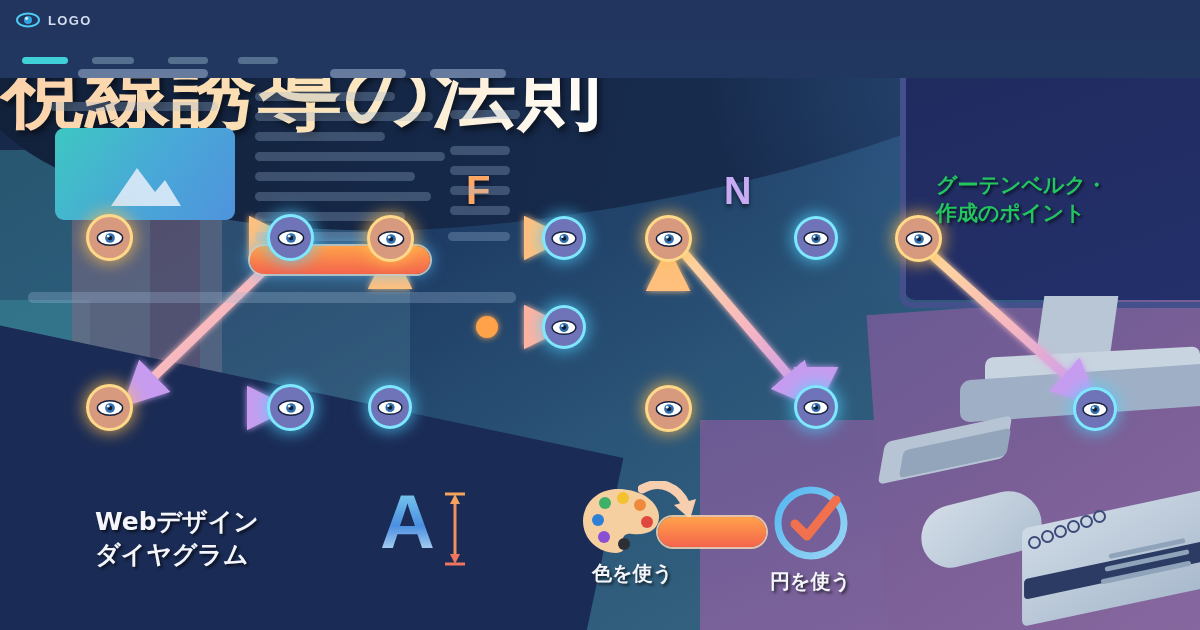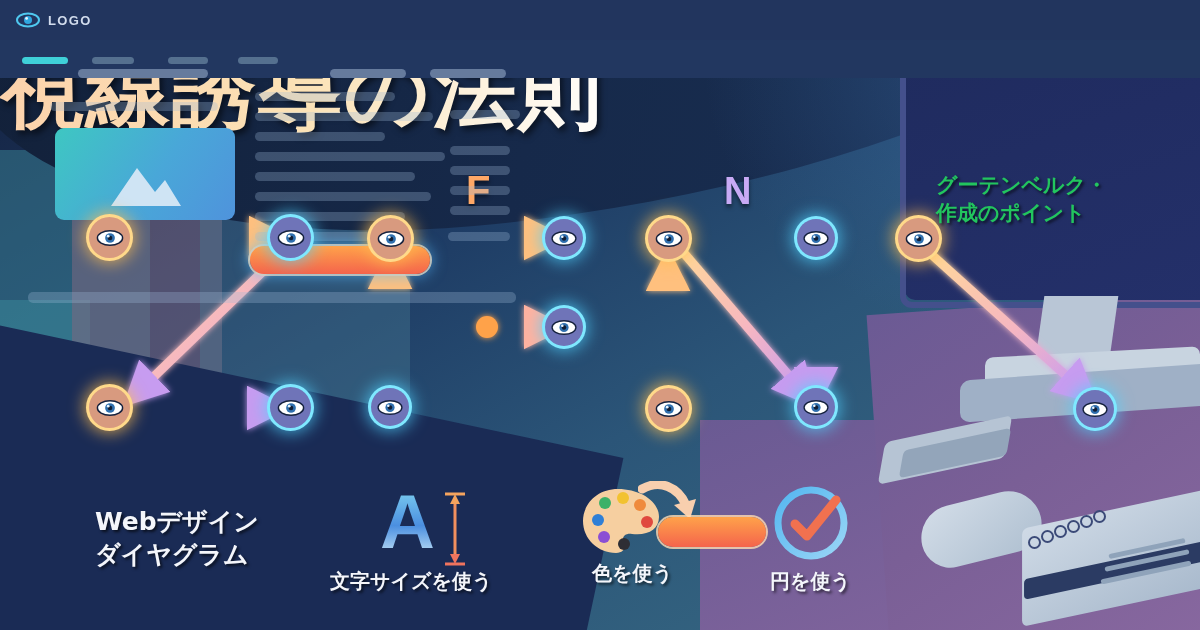--- a/index.html
+++ b/index.html
@@ -400,21 +400,20 @@
   <div class="abs" style="left:330px;top:490px;width:150px;">
     <div class="abs bigA" style="left:50px;top:-4px;">A</div>
     <svg class="abs" style="left:112px;top:0;" width="26" height="78" viewBox="0 0 26 78">
       <line x1="3" y1="4" x2="23" y2="4" stroke="#f5a45e" stroke-width="3"></line>
       <line x1="3" y1="74" x2="23" y2="74" stroke="#f0745e" stroke-width="3"></line>
       <line x1="13" y1="8" x2="13" y2="70" stroke="#f2905e" stroke-width="3"></line>
       <path d="M13 4 L8 14 L18 14 Z" fill="#f5a45e"></path>
       <path d="M13 74 L8 64 L18 64 Z" fill="#f0745e"></path>
     </svg>
   </div>
-  <div class="cap cap-white" style="left:330px;top:568px;font-size:20px;">文字サイズを使う</div>
 
   <div class="abs" style="left:580px;top:487px;width:200px;height:72px;">
     <svg class="abs" style="left:0;top:0;" width="82" height="70" viewBox="0 0 82 70">
       <path d="M38 2 C16 2 3 18 3 34 C3 52 18 66 36 66 C44 66 46 60 44 56 C41 50 45 46 52 47 C68 49 79 42 79 30 C79 14 60 2 38 2 Z" fill="#f6cfa0"></path>
       <circle cx="25" cy="16" r="6" fill="#3db168"></circle>
       <circle cx="43" cy="11" r="6" fill="#f2c230"></circle>
       <circle cx="60" cy="18" r="6" fill="#ef8a3c"></circle>
       <circle cx="67" cy="35" r="6" fill="#e0483f"></circle>
       <circle cx="18" cy="33" r="6" fill="#2f7fd6"></circle>
       <circle cx="24" cy="50" r="6" fill="#8b4fd4"></circle>

